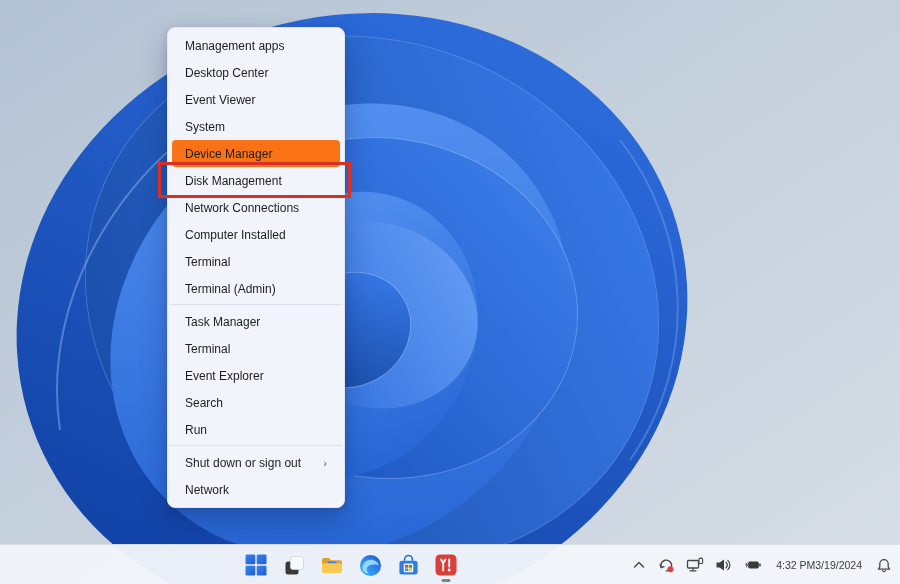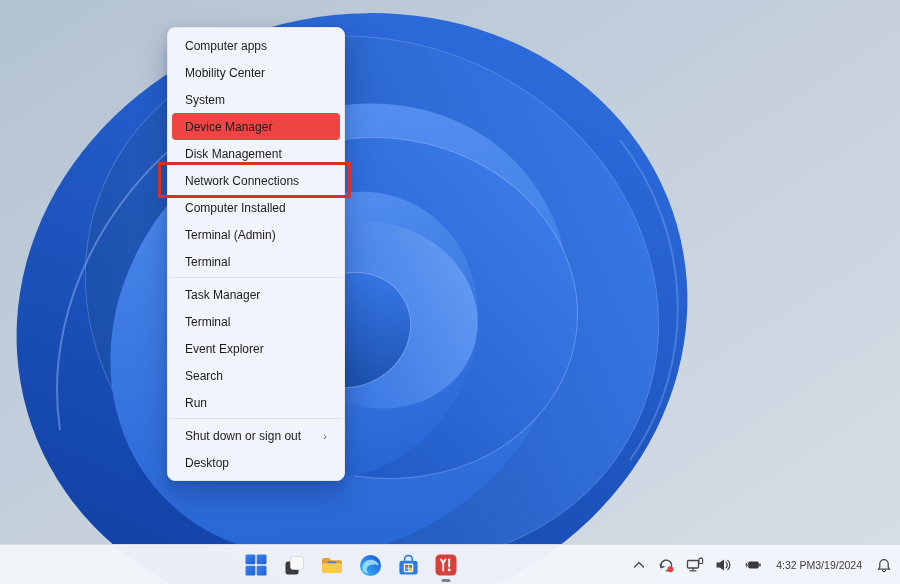--- a/index.html
+++ b/index.html
@@ -15,21 +15,21 @@
     background:#f1f5fb; border:1px solid #e2e6ed; border-radius:8px;
     padding:4px 0; z-index:5;
     box-shadow:0 14px 28px rgba(10,30,70,.28), 0 2px 6px rgba(10,30,70,.14);
     font-size:12px; color:#1c1c1c;
   }
   .menu-item{
     height:27px; margin:0 4px; padding:0 13px; border-radius:4px;
     display:flex; align-items:center; justify-content:space-between;
     white-space:nowrap; cursor:default;
   }
-  .menu-item.highlight{ background:#ef4444; }
+  .menu-item.highlight{ background:#f97316; }
   .menu-sep{ height:1px; background:#dde1e9; margin:2px 2px 3px 2px; }
   .submenu-chevron{ color:#5c5c5c; font-size:11px; }
 
   
   .red-box{
     position:absolute; left:158px; top:162px; width:193px; height:36px;
     border:3px solid #d93025; z-index:6; pointer-events:none;
   }
 
   
@@ -87,45 +87,48 @@
       <ellipse cx="345" cy="335" rx="148" ry="128" fill="url(#p3)" transform="rotate(-60 345 335)"></ellipse>
       <ellipse cx="375" cy="315" rx="104" ry="92" fill="url(#p5)" transform="rotate(20 375 315)"></ellipse>
       <ellipse cx="350" cy="330" rx="62" ry="56" fill="url(#p2)" stroke="#9cc0f7" stroke-opacity=".5" transform="rotate(-30 350 330)"></ellipse>
       <path d="M60,430 C40,300 120,140 300,70" stroke="#9dbdf6" stroke-width="2" fill="none" opacity=".45"></path>
       <path d="M620,140 C690,230 700,360 630,460" stroke="#7ea9ef" stroke-width="2" fill="none" opacity=".4"></path>
     </g>
   </svg>
 
   <div class="context-menu">
     <div class="menu-item">
-        <span>Computer apps</span>
-      </div>
-    <div class="menu-item">
-        <span>Mobility Center</span>
+        <span>Management apps</span>
+      </div>
+    <div class="menu-item">
+        <span>Desktop Center</span>
+      </div>
+    <div class="menu-item">
+        <span>Event Viewer</span>
       </div>
     <div class="menu-item">
         <span>System</span>
       </div>
     <div class="menu-item highlight">
         <span>Device Manager</span>
       </div>
     <div class="menu-item">
         <span>Disk Management</span>
       </div>
     <div class="menu-item">
         <span>Network Connections</span>
       </div>
     <div class="menu-item">
         <span>Computer Installed</span>
       </div>
     <div class="menu-item">
+        <span>Terminal</span>
+      </div>
+    <div class="menu-item">
         <span>Terminal (Admin)</span>
-      </div>
-    <div class="menu-item">
-        <span>Terminal</span>
       </div>
     <div class="menu-sep"></div>
     <div class="menu-item">
         <span>Task Manager</span>
       </div>
     <div class="menu-item">
         <span>Terminal</span>
       </div>
     <div class="menu-item">
         <span>Event Explorer</span>
@@ -135,21 +138,21 @@
       </div>
     <div class="menu-item">
         <span>Run</span>
       </div>
     <div class="menu-sep"></div>
     <div class="menu-item">
       <span>Shut down or sign out</span>
       <span class="submenu-chevron">›</span>
     </div>
     <div class="menu-item">
-        <span>Desktop</span>
+        <span>Network</span>
       </div>
   </div>
 
   <div class="red-box"></div>
 
   <div class="taskbar">
 
     <div class="task-icons">
       <div class="task-btn">
         <svg width="22" height="22" viewBox="0 0 22 22">

